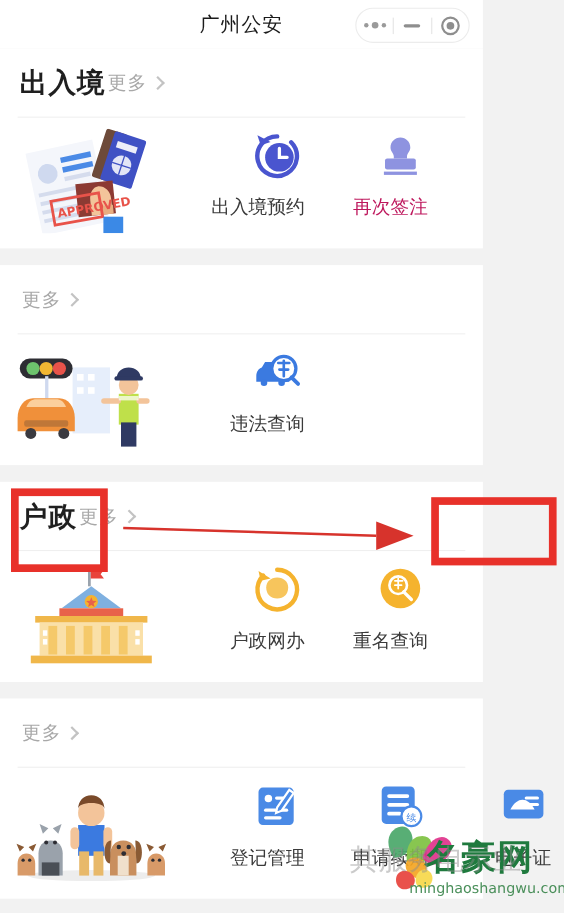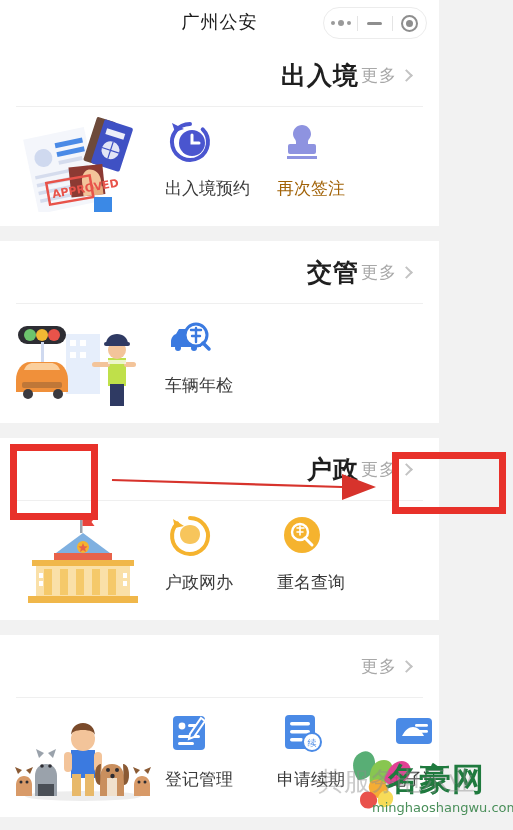--- a/index.html
+++ b/index.html
@@ -32,36 +32,36 @@
   .target-ring {
     width: 17px; height: 17px; border-radius: 50%;
     border: 2px solid #8e8e8e; display: flex; align-items: center; justify-content: center;
   }
   .target-ring i { width: 7px; height: 7px; border-radius: 50%; background: #8e8e8e; display: block; }
 
   
   .section { background: #ffffff; }
   .gap { height: 15px; background: #f2f2f2; }
   .sec-head {
-    position: relative; height: 62px; padding: 0 26px;
-    display: flex; align-items: center; justify-content: flex-end;
+    position: relative; height: 62px; padding: 0 18px;
+    display: flex; align-items: center; justify-content: flex-start;
   }
   .sec-title { font-size: 25px; font-weight: bold; color: #1f1f1f; letter-spacing: 1px; }
   .more { display: flex; align-items: center; gap: 5px; padding: 6px 2px; }
   .more-label { font-size: 17px; color: #a8a8a8; letter-spacing: 1px; }
   .chev { width: 9px; height: 9px; border-top: 2px solid #c3c3c3; border-right: 2px solid #c3c3c3; transform: rotate(45deg); }
   .hr { height: 1px; background: #efefef; margin: 0 16px; }
 
   .sec-body { display: flex; align-items: flex-start; padding: 10px 0 14px 0; }
   .illus { width: 165px; height: 95px; flex: 0 0 165px; display: flex; align-items: center; justify-content: center; }
   .tiles { display: flex; flex: 1; }
-  .tile { width: 112px; display: flex; flex-direction: column; align-items: flex-start; gap: 10px; }
+  .tile { width: 112px; display: flex; flex-direction: column; align-items: flex-end; gap: 10px; }
   .tile .glyph { width: 50px; height: 50px; display: flex; align-items: center; justify-content: center; }
   .tile .lbl { font-size: 17px; color: #3a3a3a; white-space: nowrap; }
-  .tile.muted .lbl { color: #a16207; }
+  .tile.muted .lbl { color: #be185d; }
 
   
   .anno { position: absolute; pointer-events: none; }
   .anno-box { border: 7px solid #e8312a; background: transparent; }
   .anno-arrow { left: 110px; top: 470px; width: 270px; height: 30px; }
 
   
   .watermark { position: absolute; left: 340px; top: 740px; width: 180px; height: 90px; pointer-events: none; }
   .wm-ghost { position: absolute; left: -22px; top: 24px; font-size: 26px; color: rgba(140,140,140,.45); white-space: nowrap; }
 </style>
@@ -158,21 +158,20 @@
           <span class="lbl">再次签注</span>
         </div>
       </div>
     </div>
   </div>
 
   <div class="gap"></div>
 
   <div class="section">
     <div class="sec-head">
-      <div class="sec-title">交管</div>
       <div class="more">
         <span class="more-label">更多</span>
         <span class="chev"></span>
       </div>
     </div>
     <div class="hr"></div>
     <div class="sec-body">
       <div class="illus">
         <svg width="150" height="95" viewBox="0 0 150 95">
           <rect x="58" y="20" width="34" height="60" fill="#e6eefb"></rect>
@@ -205,21 +204,21 @@
           <span class="glyph">
             <svg width="46" height="46" viewBox="0 0 46 46">
               <path d="M4 26c0-4 2-7 5-8l3-5h14l3 5c3 1 5 4 5 8v5H4z" fill="#3b7ae0"></path>
               <circle cx="11" cy="32" r="3" fill="#3b7ae0"></circle>
                 <circle cx="27" cy="32" r="3" fill="#3b7ae0"></circle>
               <circle cx="29" cy="19" r="11" fill="#ffffff" stroke="#3b7ae0" stroke-width="3"></circle>
               <path d="M24 14h10M29 12v14M25 20h8" stroke="#3b7ae0" stroke-width="2.4" stroke-linecap="round"></path>
               <path d="M36 27l6 6" stroke="#3b7ae0" stroke-width="3.5" stroke-linecap="round"></path>
             </svg>
           </span>
-          <span class="lbl">车辆年检</span>
+          <span class="lbl">违法查询</span>
         </div>
       </div>
     </div>
   </div>
 
   <div class="gap"></div>
 
   <div class="section">
     <div class="sec-head">
       <div class="sec-title">户政</div>

